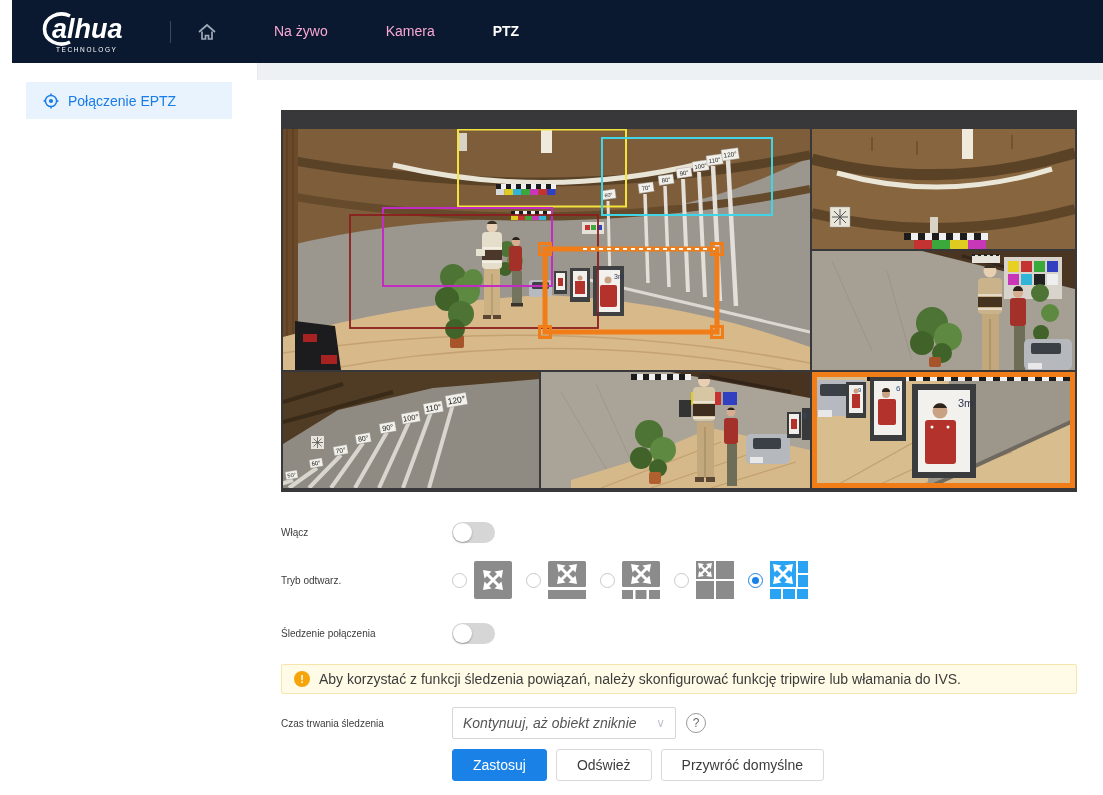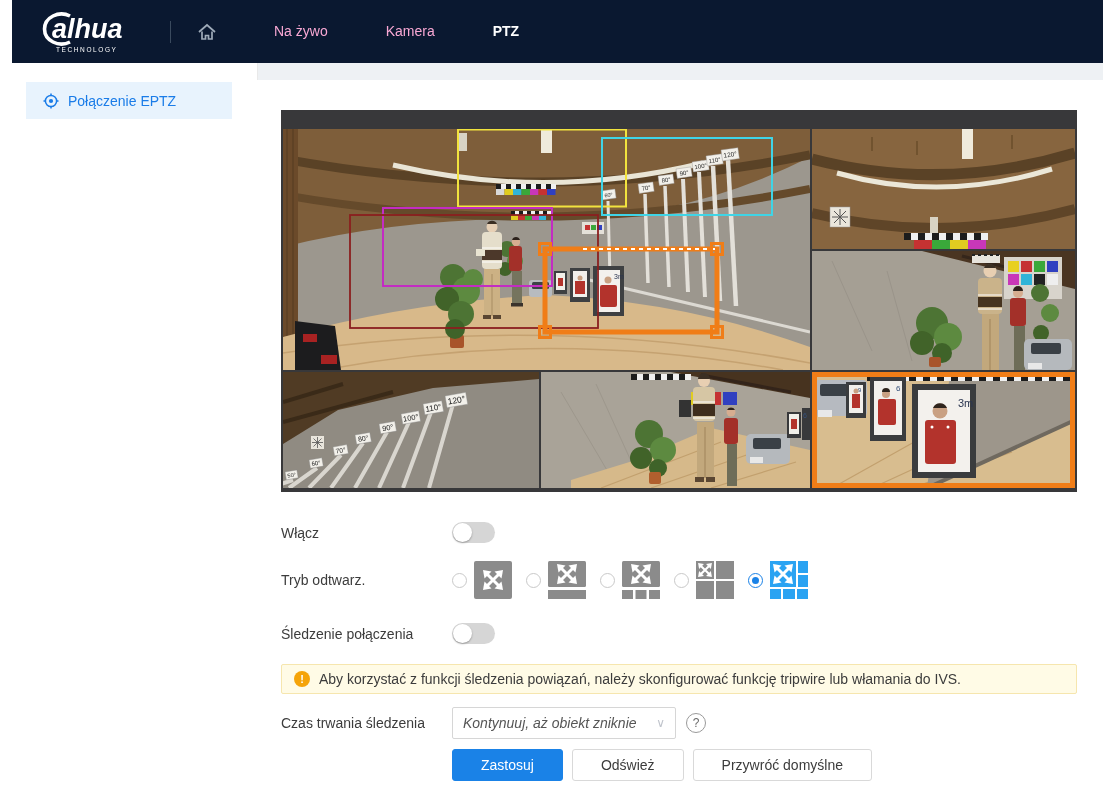--- a/index.html
+++ b/index.html
@@ -24,21 +24,21 @@
   .side-item{margin-top:19px;height:37px;display:flex;align-items:center;gap:9px;
              padding-left:17px;font-size:14px;color:#444;cursor:pointer;box-sizing:border-box;}
   .side-item.active{background:#e8f3fd;color:#1a7ce8;border-right:3px solid #1a7ce8;}
 
   
   .content{position:absolute;left:232px;top:80px;width:871px;height:715px;background:#fff;
            padding:30px 0 0 49px;box-sizing:border-box;}
   .camera{width:796px;height:382px;background:#38383a;}
 
   .form-row{display:flex;align-items:center;}
-  .form-label{width:171px;font-size:14px;color:#3c3c3c;flex:none;}
+  .form-label{width:171px;font-size:10px;color:#3c3c3c;flex:none;}
 
   .toggle{width:43px;height:21px;border-radius:11px;background:#d6d6d6;position:relative;cursor:pointer;}
   .toggle .knob{position:absolute;left:1px;top:1px;width:19px;height:19px;border-radius:50%;
                 background:#fff;box-shadow:0 1px 2px rgba(0,0,0,.3);}
 
   .mode-group{display:flex;align-items:center;gap:14px;}
   .mode-opt{display:flex;align-items:center;gap:7px;cursor:pointer;}
   .radio{width:15px;height:15px;border:1px solid #c9c9c9;border-radius:50%;background:#fff;
          box-sizing:border-box;position:relative;flex:none;}
   .mode-opt.selected .radio{border-color:#1a82e7;}
@@ -55,21 +55,21 @@
 
   .select{width:224px;height:32px;border:1px solid #d6d6d6;border-radius:2px;display:flex;
           align-items:center;justify-content:space-between;padding:0 10px;box-sizing:border-box;
           font-size:14px;color:#555;background:#fff;cursor:pointer;font-style:italic;}
   .chev{color:#c0c4cc;font-size:12px;}
   .help{width:18px;height:18px;border-radius:50%;border:1px solid #9a9a9a;color:#6a6a6a;
         font-size:12px;display:flex;align-items:center;justify-content:center;margin-left:10px;
         cursor:pointer;flex:none;}
 
   .buttons{display:flex;gap:9px;margin-left:171px;}
-  .btn{height:32px;padding:0 28px;border-radius:3px;font-size:14px;display:flex;
+  .btn{height:32px;padding:0 20px;border-radius:3px;font-size:14px;display:flex;
        align-items:center;border:1px solid #d9d9d9;background:#fff;color:#3c3c3c;cursor:pointer;}
   .btn.primary{background:#1a82e7;border-color:#1a82e7;color:#fff;}
 
   .mt30{margin-top:30px}.mt18{margin-top:18px}.mt16{margin-top:24px}
   .mt20{margin-top:20px}.mt13{margin-top:13px}.mt10{margin-top:10px}
 </style>
 </head>
 <body>
 
 <svg width="0" height="0" style="position:absolute">

